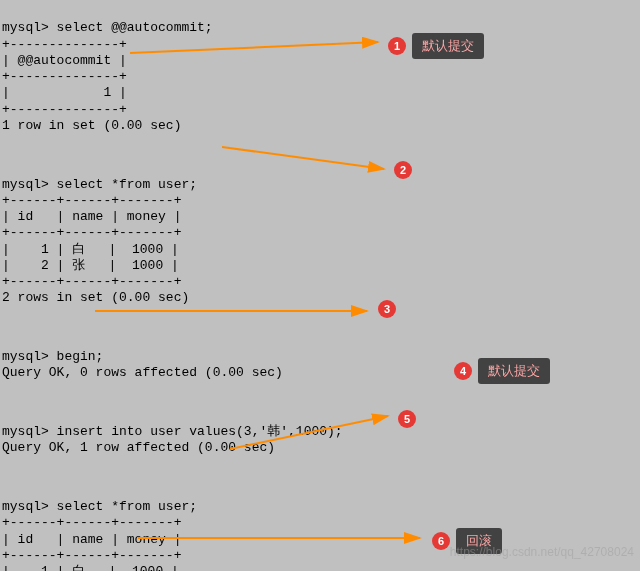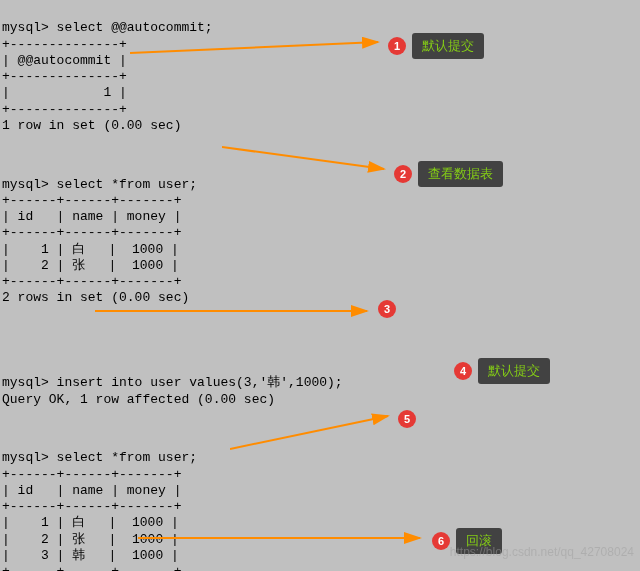--- a/index.html
+++ b/index.html
@@ -32,21 +32,21 @@
       display: flex;
       align-items: center;
       justify-content: center;
       font-family: Arial, sans-serif;
       font-size: 11px;
       font-weight: bold;
       flex-shrink: 0;
     }
     .label {
       background: #424242;
-      color: #84cc16;
+      color: #fca5a5;
       padding: 4px 10px;
       border-radius: 3px;
       font-family: "Microsoft YaHei", Arial, sans-serif;
       font-size: 13px;
       white-space: nowrap;
     }
     .arrow {
       position: absolute;
       pointer-events: none;
     }
@@ -74,20 +74,22 @@
 <div style="height:10px"></div>
 <div>mysql&gt; select *from user;
 +------+------+-------+
 | id   | name | money |
 +------+------+-------+
 |    1 | 白   |  1000 |
 |    2 | 张   |  1000 |
 +------+------+-------+
 2 rows in set (0.00 sec)</div>
 <div style="height:10px"></div>
+<div>mysql&gt; begin;
+Query OK, 0 rows affected (0.00 sec)</div>
 <div style="height:10px"></div>
 <div>mysql&gt; insert into user values(3,'韩',1000);
 Query OK, 1 row affected (0.00 sec)</div>
 <div style="height:10px"></div>
 <div>mysql&gt; select *from user;
 +------+------+-------+
 | id   | name | money |
 +------+------+-------+
 |    1 | 白   |  1000 |
 |    2 | 张   |  1000 |
@@ -123,21 +125,20 @@
   <line x1="0" y1="8" x2="282" y2="8" stroke="#ff8c00" stroke-width="2" marker-end="url(#ah1)"></line>
 </svg>
 
 <div class="callout" style="left:388px; top:33px;">
   <div class="badge">1</div>
   <div class="label">默认提交</div>
 </div>
 
 <div class="callout" style="left:394px; top:161px;">
   <div class="badge">2</div>
-  <div class="label">查看数据表</div>
 </div>
 
 <div class="callout" style="left:378px; top:300px;">
   <div class="badge">3</div>
 </div>
 
 <div class="callout" style="left:454px; top:358px;">
   <div class="badge">4</div>
   <div class="label">默认提交</div>
 </div>

